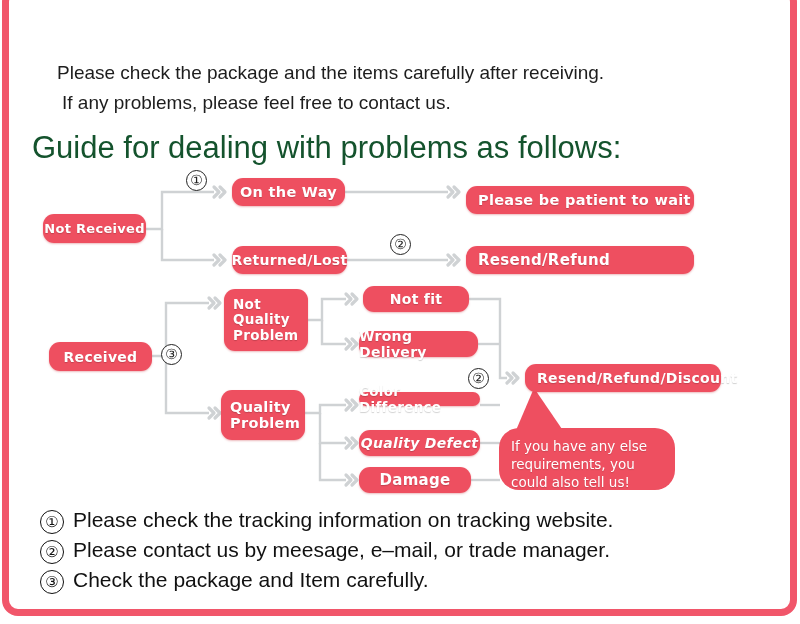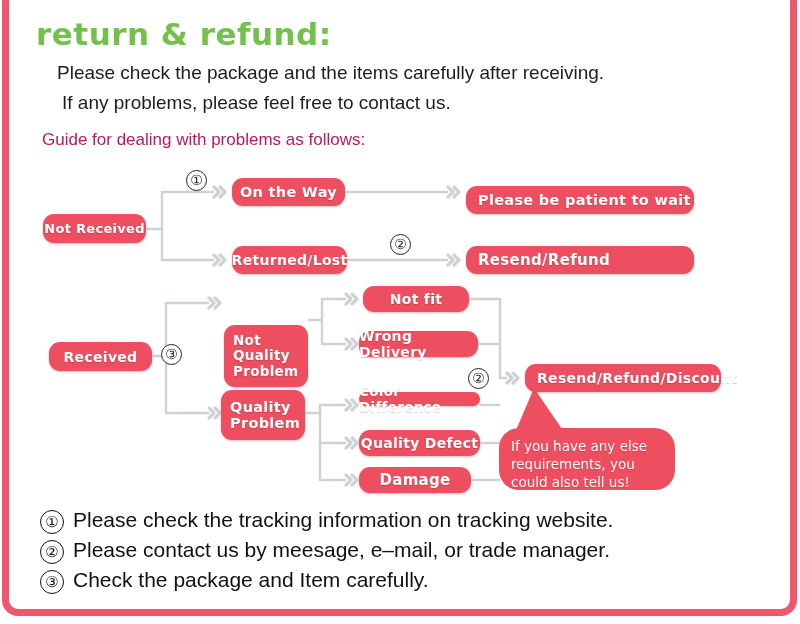--- a/index.html
+++ b/index.html
@@ -39,22 +39,22 @@
   .lead1{
     position:absolute;left:57px;top:62px;
     font-size:19px;color:#1d1d1d;
     font-family:"Liberation Sans", sans-serif;
   }
   .lead2{
     position:absolute;left:62px;top:92px;
     font-size:19px;color:#1d1d1d;
   }
   .guide{
-    position:absolute;left:42px;top:130px;
-    font-size:17px;color:#be185d;
+    position:absolute;left:32px;top:130px;
+    font-size:31px;color:#14532d;
   }
 
   
   #chart{position:absolute;left:0;top:170px;width:800px;height:330px;}
   #chart svg{position:absolute;left:0;top:0;}
 
   .node{
     position:absolute;
     background:#ee4f60;
     color:#ffffff;
@@ -120,21 +120,20 @@
     box-sizing:border-box;
   }
 </style>
 </head>
 <body>
 
 <div id="page">
 
   <div class="frame"></div>
 
-  <div class="title">return &amp; refund:</div>
   <div class="lead1">Please check the package and the items carefully after receiving.</div>
   <div class="lead2">If any problems, please feel free to contact us.</div>
   <div class="guide">Guide for dealing with problems as follows:</div>
 
   <div id="chart">
 
     <svg width="800" height="330">
       <defs>
         <g id="chev">
           <path d="M0,0 L5,5 L0,10" fill="none" stroke="#cfd2d4" stroke-width="3.2" stroke-linecap="round" stroke-linejoin="round"></path>
@@ -190,31 +189,31 @@
     <div class="node center" style="left:232px;top:8px;width:113px;height:28px;font-size:14.5px;">On the Way</div>
 
     <div class="node center" style="left:232px;top:76px;width:115px;height:28px;font-size:14px;">Returned/Lost</div>
 
     <div class="node" style="left:466px;top:8px;width:228px;height:28px;font-size:14.5px;padding-left:12px;margin-top:8px;">Please be patient to wait</div>
 
     <div class="node" style="left:466px;top:76px;width:228px;height:28px;font-size:15px;padding-left:12px;">Resend/Refund</div>
 
     <div class="node center" style="left:49px;top:172px;width:103px;height:29px;font-size:14px;">Received</div>
 
-    <div class="node multi" style="left:224px;top:119px;width:84px;height:62px;font-size:13.5px;margin-top:36px;">Not Quality Problem</div>
+    <div class="node multi" style="left:224px;top:119px;width:84px;height:62px;font-size:13.5px;">Not Quality Problem</div>
 
     <div class="node multi" style="left:221px;top:220px;width:84px;height:50px;font-size:14.5px;">Quality Problem</div>
 
     <div class="node center" style="left:363px;top:116px;width:106px;height:26px;font-size:14px;">Not fit</div>
 
     <div class="node center" style="left:359px;top:161px;width:119px;height:26px;font-size:14px;">Wrong Delivery</div>
 
     <div class="node center" style="left:359px;top:222px;width:121px;height:14px;font-size:13.5px;">Color Difference</div>
 
-    <div class="node center" style="left:359px;top:260px;width:121px;height:26px;font-size:14px;">Quality Defect</div>
+    <div class="node center" style="left:359px;top:260px;width:121px;height:26px;font-size:14px;font-style:italic;">Quality Defect</div>
 
     <div class="node center" style="left:359px;top:297px;width:112px;height:26px;font-size:15px;">Damage</div>
 
     <div class="node" style="left:525px;top:194px;width:196px;height:28px;font-size:14px;padding-left:12px;">Resend/Refund/Discount</div>
 
     <div class="bubble" style="left:499px;top:258px;width:176px;height:62px;">If you have any else requirements, you could also tell us!</div>
 
     <div class="marker" style="left:186px;top:0px;">①</div>
     <div class="marker" style="left:390px;top:64px;">②</div>
     <div class="marker" style="left:161px;top:174px;">③</div>

